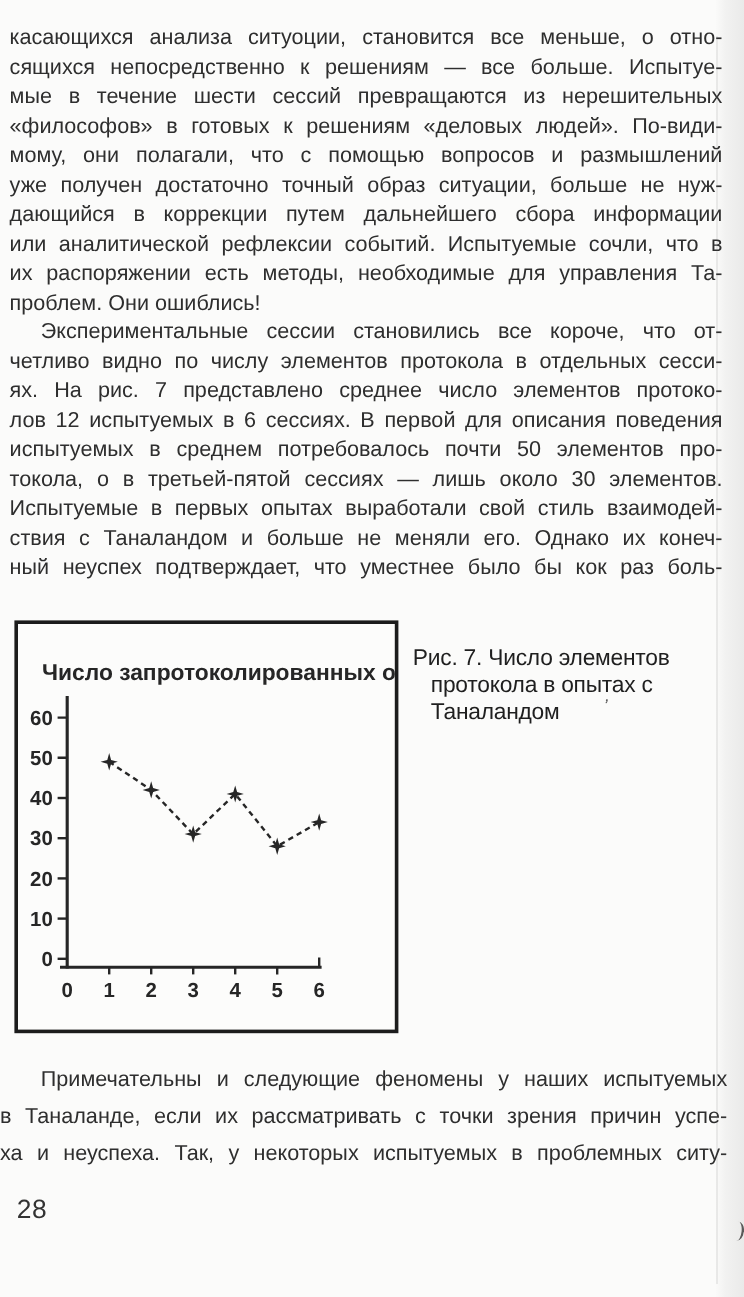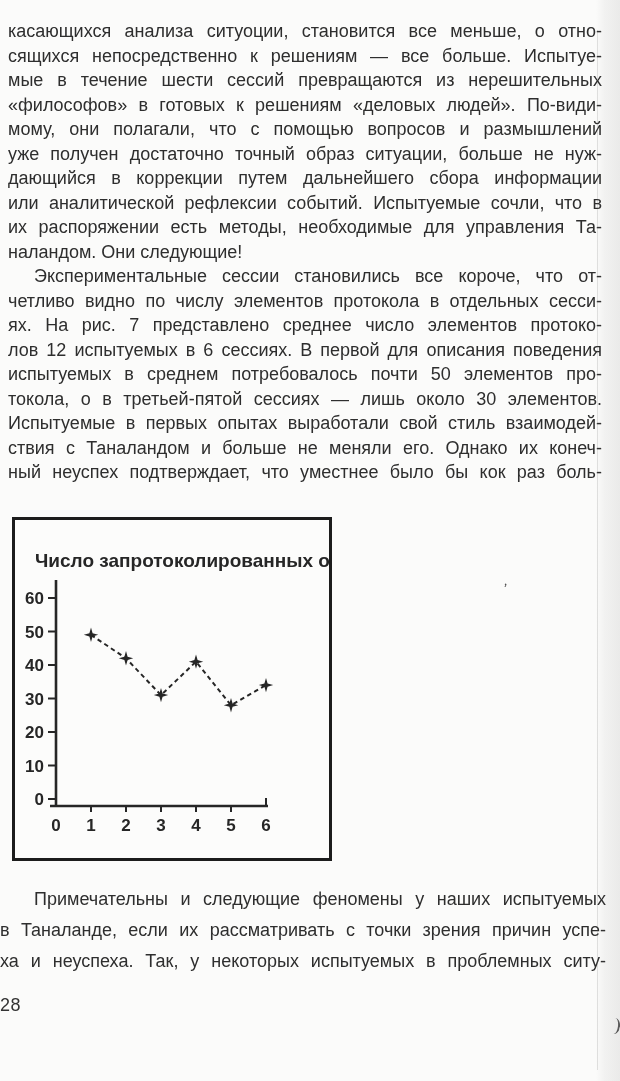--- a/index.html
+++ b/index.html
@@ -33,21 +33,21 @@
     letter-spacing:-0.2px;
   }
   .caption .tline{text-align:left;text-align-last:left;}
   .caption .tline:not(:first-child){padding-left:15px;}
   .stray-mark{
     position:absolute;left:503px;top:580px;color:#555;font-size:15px;
     transform:rotate(12deg);
   }
   
   .page-number{
-    position:absolute;left:0px;top:995px;font-size:18px;color:#333;
+    position:absolute;left:14px;top:995px;font-size:22px;color:#333;
     letter-spacing:0.5px;
   }
   
   .scan-edge{
     position:absolute;right:0;top:0;width:24px;height:1081px;
     background:linear-gradient(to right, rgba(120,120,120,0) 0%, rgba(120,120,120,0.07) 35%, rgba(120,120,120,0.13) 100%);
     pointer-events:none;
   }
   .scan-edge-line{
     position:absolute;right:22px;top:30px;width:1px;height:1040px;
@@ -67,21 +67,21 @@
   <div class="textblock" id="para-1">
       <div class="tline">касающихся анализа ситуоции, становится все меньше, о отно-</div>
       <div class="tline">сящихся непосредственно к решениям — все больше. Испытуе-</div>
       <div class="tline">мые в течение шести сессий превращаются из нерешительных</div>
       <div class="tline">«философов» в готовых к решениям «деловых людей». По-види-</div>
       <div class="tline">мому, они полагали, что с помощью вопросов и размышлений</div>
       <div class="tline">уже получен достаточно точный образ ситуации, больше не нуж-</div>
       <div class="tline">дающийся в коррекции путем дальнейшего сбора информации</div>
       <div class="tline">или аналитической рефлексии событий. Испытуемые сочли, что в</div>
       <div class="tline">их распоряжении есть методы, необходимые для управления Та-</div>
-      <div class="tline lastline">наландом. Они следующие!</div>
+      <div class="tline lastline">проблем. Они ошиблись!</div>
     </div>
 
   <div class="textblock" id="para-2">
       <div class="tline" style="text-indent: 26px;">Экспериментальные сессии становились все короче, что от-</div>
       <div class="tline">четливо видно по числу элементов протокола в отдельных сесси-</div>
       <div class="tline">ях. На рис. 7 представлено среднее число элементов протоко-</div>
       <div class="tline">лов 12 испытуемых в 6 сессиях. В первой для описания поведения</div>
       <div class="tline">испытуемых в среднем потребовалось почти 50 элементов про-</div>
       <div class="tline">токола, о в третьей-пятой сессиях — лишь около 30 элементов.</div>
       <div class="tline">Испытуемые в первых опытах выработали свой стиль взаимодей-</div>
@@ -124,20 +124,25 @@
         <polyline points="76,114.85 111,138.29999999999998 146,175.14999999999998 181,141.65 216,185.2 251,165.1" fill="none" stroke="#262626" stroke-width="2" stroke-dasharray="4.5 3.5"></polyline>
         <polygon points="76.0,107.6 77.6,113.3 83.2,114.8 77.6,116.4 76.0,122.0 74.4,116.4 68.8,114.8 74.4,113.3" fill="#262626"></polygon>
         <polygon points="111.0,131.1 112.6,136.7 118.2,138.3 112.6,139.9 111.0,145.5 109.4,139.9 103.8,138.3 109.4,136.7" fill="#262626"></polygon>
         <polygon points="146.0,167.9 147.6,173.6 153.2,175.1 147.6,176.7 146.0,182.3 144.4,176.7 138.8,175.1 144.4,173.6" fill="#262626"></polygon>
         <polygon points="181.0,134.5 182.6,140.1 188.2,141.7 182.6,143.2 181.0,148.8 179.4,143.2 173.8,141.7 179.4,140.1" fill="#262626"></polygon>
         <polygon points="216.0,178.0 217.6,183.6 223.2,185.2 217.6,186.8 216.0,192.4 214.4,186.8 208.8,185.2 214.4,183.6" fill="#262626"></polygon>
         <polygon points="251.0,157.9 252.6,163.5 258.2,165.1 252.6,166.7 251.0,172.3 249.4,166.7 243.8,165.1 249.4,163.5" fill="#262626"></polygon>
       </svg>
   </div>
 
+  <div class="caption textblock">
+      <div class="tline">Рис. 7. Число элементов</div>
+      <div class="tline">протокола в опытах с</div>
+      <div class="tline lastline">Таналандом</div>
+    </div>
 
   <div class="stray-mark">’</div>
 
   <div class="textblock" id="closing-para">
       <div class="tline" style="text-indent: 34px;">Примечательны и следующие феномены у наших испытуемых</div>
       <div class="tline">в Таналанде, если их рассматривать с точки зрения причин успе-</div>
       <div class="tline">ха и неуспеха. Так, у некоторых испытуемых в проблемных ситу-</div>
     </div>
 
   <div class="page-number">28</div>

